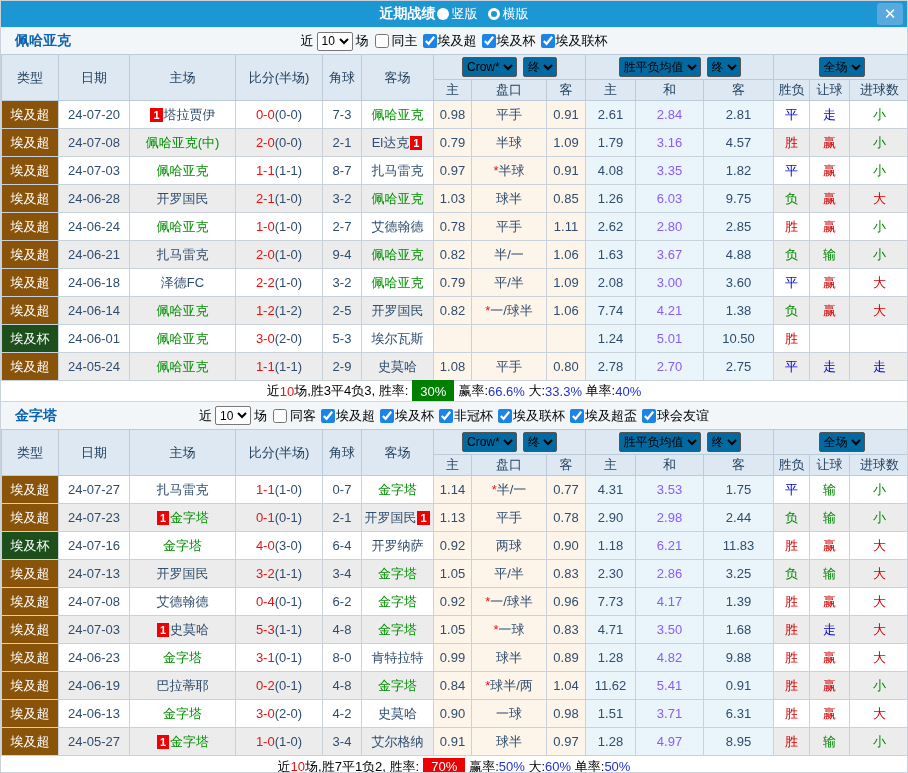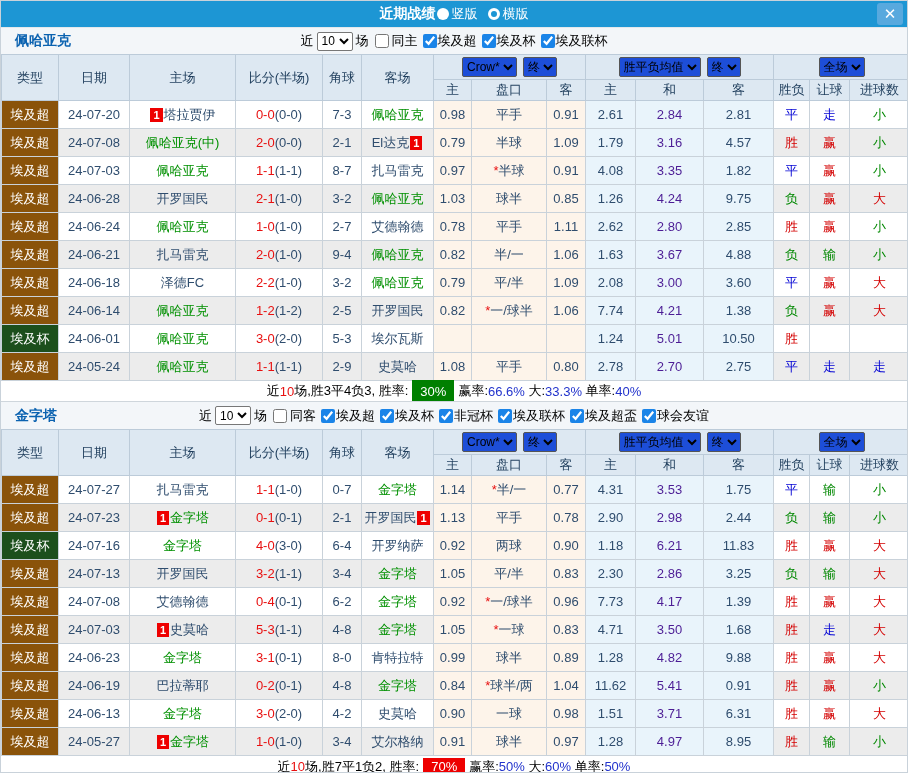--- a/index.html
+++ b/index.html
@@ -24,32 +24,32 @@
   .filters input[type=checkbox] { width:14px; height:14px; accent-color:#1a84e8; margin:0 1px 0 5px; }
   .filters label { display:flex; align-items:center; cursor:pointer; }
   .filters .same-box input { margin:0 3px 0 6px; }
 
   
   table { border-collapse:collapse; table-layout:fixed; width:908px; font-size:13px; }
   th, td { border:1px solid #c9d2da; text-align:center; overflow:hidden; white-space:nowrap; padding:0; }
   thead th { background:#dde8f2; color:#1e3d5c; font-weight:normal; border-color:#bccbd9; }
   thead tr.h1 th { height:25px; }
   thead tr.h2 th { height:21px; }
-  thead select { font-size:12px; height:20px; border:1px solid #555; background:#1d4ed8; border-radius:2px; margin:0 3px; }
+  thead select { font-size:12px; height:20px; border:1px solid #555; background:#0369a1; border-radius:2px; margin:0 3px; }
   tbody td { height:28px; color:#2f4d6e; background:#fff; }
   tbody tr.alt td { background:#ececec; }
   tbody tr td.hcell { background:#fdf4ea; }
   tbody tr td.acell { background:#e9f4fb; }
   td.type-cell { color:#fff; }
   td.t-super { background:#8a530a !important; }
   td.t-cup   { background:#1c4f1c !important; }
   .team-green { color:#009000; }
   .score-ft { color:#e81010; }
   .score-ht { color:#2f4d6e; }
-  .avg-draw { color:#4c1d95; }
+  .avg-draw { color:#8b5cf6; }
   .r-red { color:#d40000; } .r-blue { color:#0000d4; } .r-green { color:#008800; }
   .star { color:#e81010; }
   .badge { display:inline-block; background:#ee0000; color:#fff; font-size:11px; font-weight:bold; line-height:14px; padding:0 3px; margin:0 1px; }
 
   
   .summary { height:20px; display:flex; align-items:center; justify-content:center; font-size:13px; color:#000; background:#fff; }
   .sec2 .summary { height:21px; }
   .summary span { white-space:pre; }
   .c-red { color:#e81010; } .c-blue { color:#2233cc; }
   .badge-green { background:#008000; color:#fff; padding:4px 8px; margin:0 4px; }
@@ -193,21 +193,21 @@
               <td class="type-cell t-super">埃及超</td>
               <td>24-06-28</td>
               <td><span><span>开罗国民</span></span></td>
               <td><span class="score-ft">2-1</span><span class="score-ht">(1-0)</span></td>
               <td>3-2</td>
               <td><span><span class="team-green">佩哈亚克</span></span></td>
               <td class="hcell">1.03</td>
               <td class="hcell"><span>球半</span></td>
               <td class="hcell">0.85</td>
               <td class="acell">1.26</td>
-              <td class="acell avg-draw">4.24</td>
+              <td class="acell avg-draw">6.03</td>
               <td class="acell">9.75</td>
               <td class="r-green">负</td>
               <td class="r-red">赢</td>
               <td class="r-red">大</td>
             </tr>
             <tr>
               <td class="type-cell t-super">埃及超</td>
               <td>24-06-24</td>
               <td><span><span class="team-green">佩哈亚克</span></span></td>
               <td><span class="score-ft">1-0</span><span class="score-ht">(1-0)</span></td>

